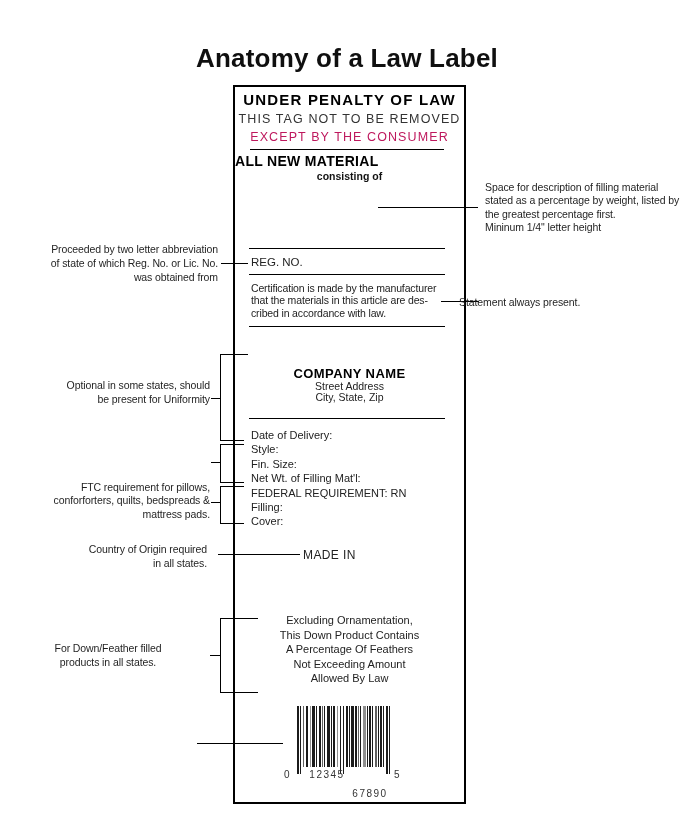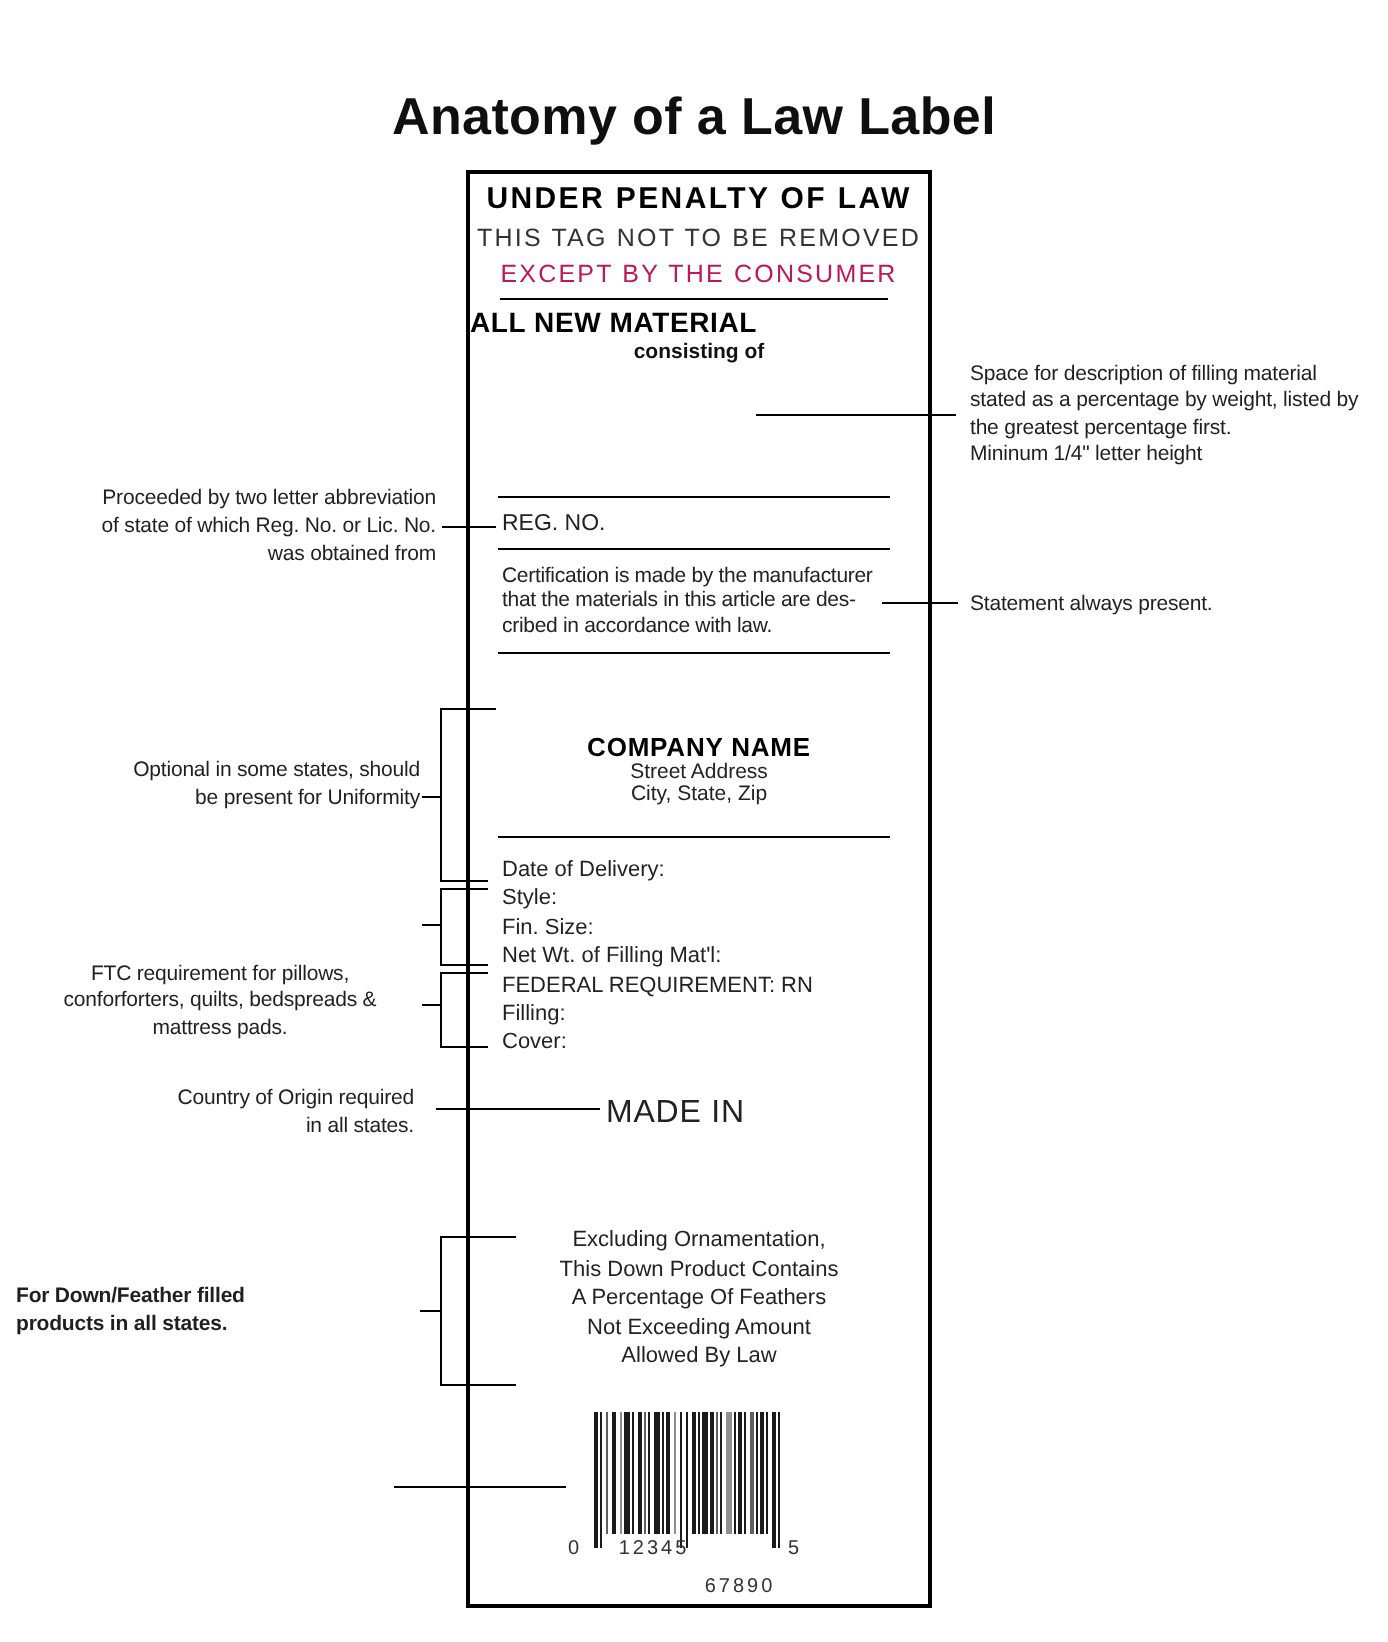--- a/index.html
+++ b/index.html
@@ -31,21 +31,21 @@
   #t-cert{left:251px;top:282px;width:212px;font-size:10.5px;line-height:12.3px;
           letter-spacing:-0.15px;color:#222;}
   #ln-d{left:249px;top:326px;width:196px;}
   #t-madeby{left:235px;top:347px;width:229px;text-align:center;font-size:11.5px;color:#222;}
   #t-company{left:235px;top:366px;width:229px;text-align:center;font-weight:bold;
              font-size:13px;letter-spacing:0.4px;color:#000;}
   #t-street{left:235px;top:380px;width:229px;text-align:center;font-size:10.5px;color:#222;}
   #t-csz{left:235px;top:391px;width:229px;text-align:center;font-size:10.5px;color:#222;}
   #ln-e{left:249px;top:418px;width:196px;}
   #t-fields{left:251px;top:428px;font-size:11px;line-height:14.4px;color:#222;}
-  #t-madein{left:303px;top:548px;font-size:16px;letter-spacing:0.4px;color:#222;}
+  #t-madein{left:303px;top:548px;font-size:12px;letter-spacing:0.4px;color:#222;}
   #t-down{left:235px;top:613px;width:229px;text-align:center;font-size:11px;line-height:14.5px;color:#222;}
 
   #barcode-bars{left:297px;top:706px;width:93px;height:68px;}
   #barcode-bars div{position:absolute;top:0;}
   #bc-d0{left:284px;top:769px;font-size:10px;color:#333;}
   #bc-g1{left:305px;top:769px;width:44px;text-align:center;font-size:10px;letter-spacing:1.5px;color:#333;}
   #bc-g2{left:350px;top:788px;width:40px;text-align:center;font-size:10px;letter-spacing:1.5px;color:#333;}
   #bc-d5{left:394px;top:769px;font-size:10px;color:#333;}
 
   #ld-reg{left:221px;top:263px;width:27px;}
@@ -65,26 +65,26 @@
   #ld-origin{left:218px;top:554px;width:82px;}
   #b4v{left:220px;top:618px;height:75px;}
   #b4t{left:220px;top:618px;width:38px;}
   #b4b{left:220px;top:692px;width:38px;}
   #b4l{left:210px;top:655px;width:10px;}
   #ld-opt{left:197px;top:743px;width:86px;}
 
   #an-reg{left:18px;top:242px;width:200px;text-align:right;}
   #an-unif{left:10px;top:378px;width:200px;text-align:right;}
   #an-canada{left:10px;top:443px;width:200px;text-align:right;}
-  #an-ftc{left:10px;top:481px;width:200px;text-align:center;line-height:13.4px;}
+  #an-ftc{left:10px;top:481px;width:200px;text-align:right;line-height:13.4px;}
   #an-origin{left:7px;top:542px;width:200px;text-align:right;}
-  #an-down{left:8px;top:641px;width:200px;text-align:left;font-weight:bold;}
+  #an-down{left:8px;top:641px;width:200px;text-align:center;}
   #an-opt{left:0;top:736px;width:178px;text-align:right;}
   #an-fill{left:485px;top:181px;width:205px;line-height:13.4px;}
-  #an-stmt{left:485px;top:295px;width:200px;}
+  #an-stmt{left:459px;top:295px;width:200px;}
 </style>
 </head>
 <body>
 
 <div id="stage">
 
   <div class="el" id="t-title">Anatomy of a Law Label</div>
 
   <div class="el" id="label-rect"></div>
 

